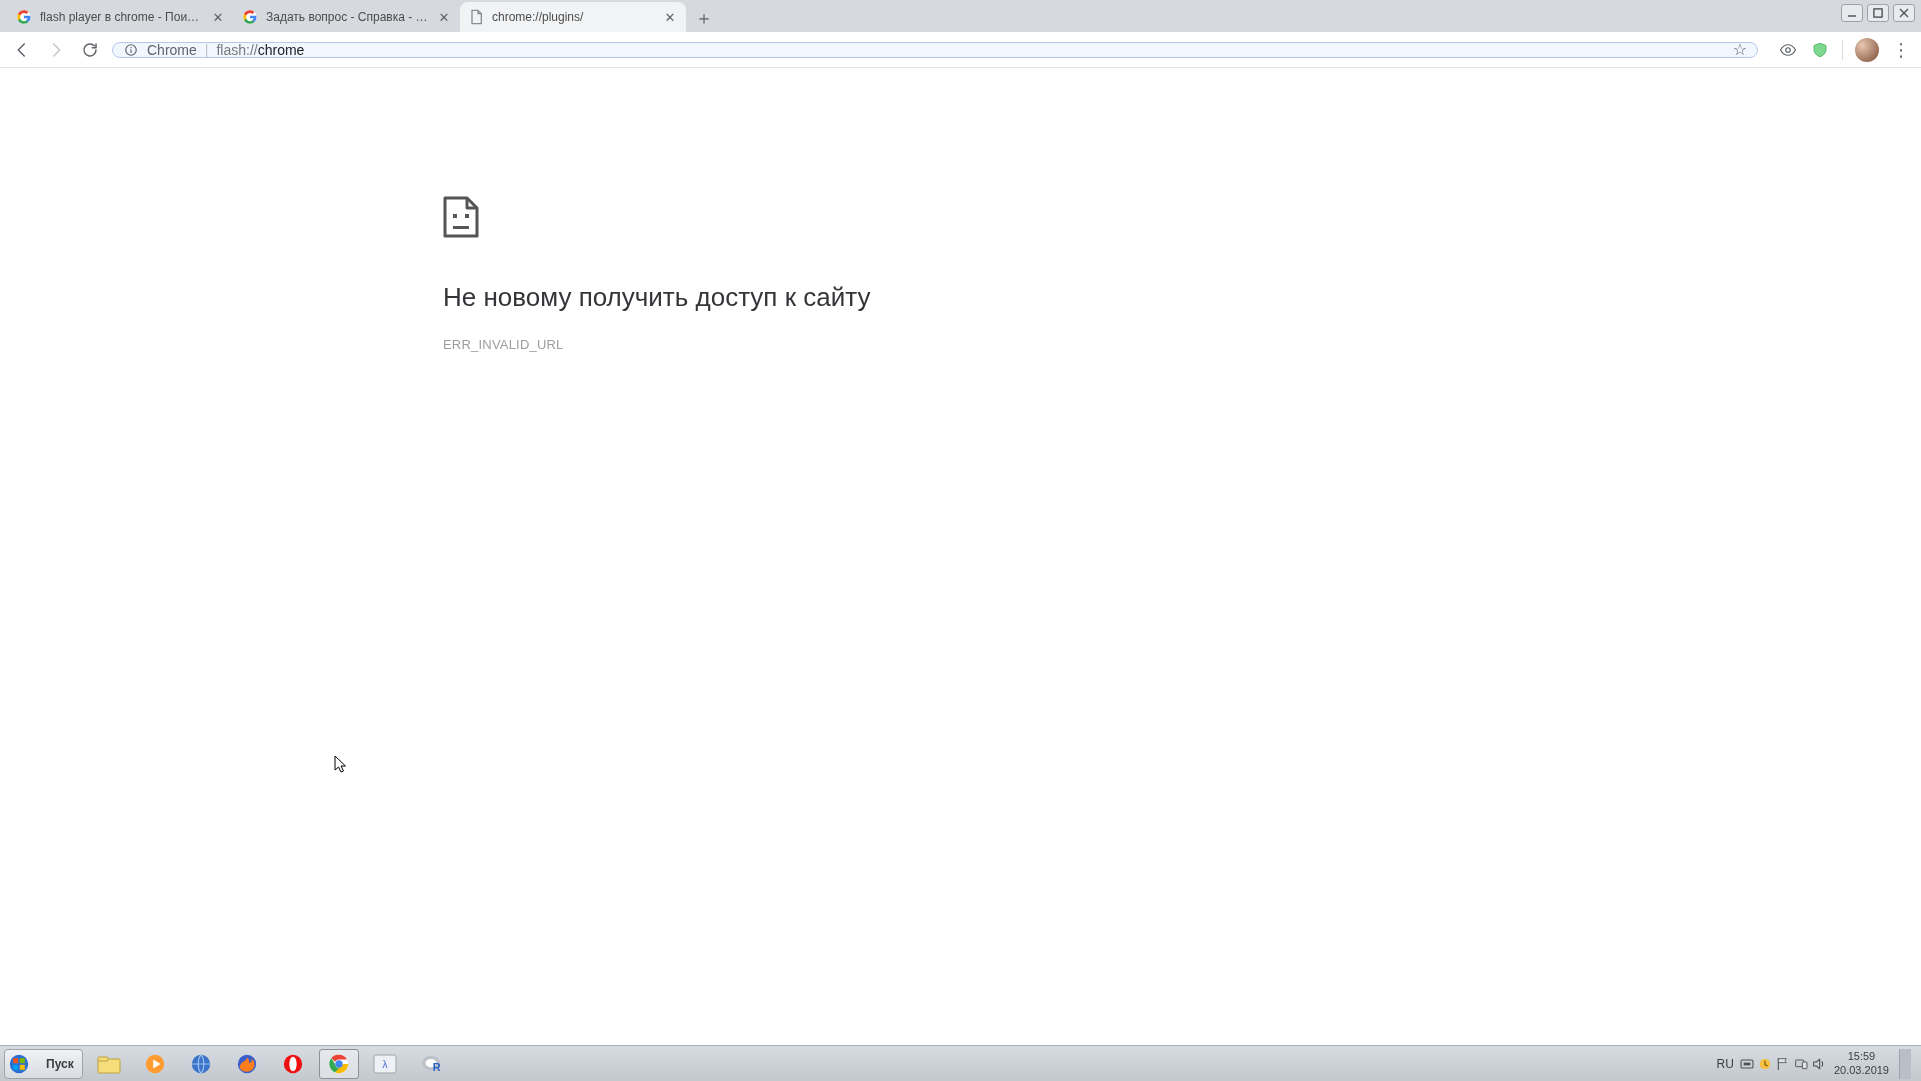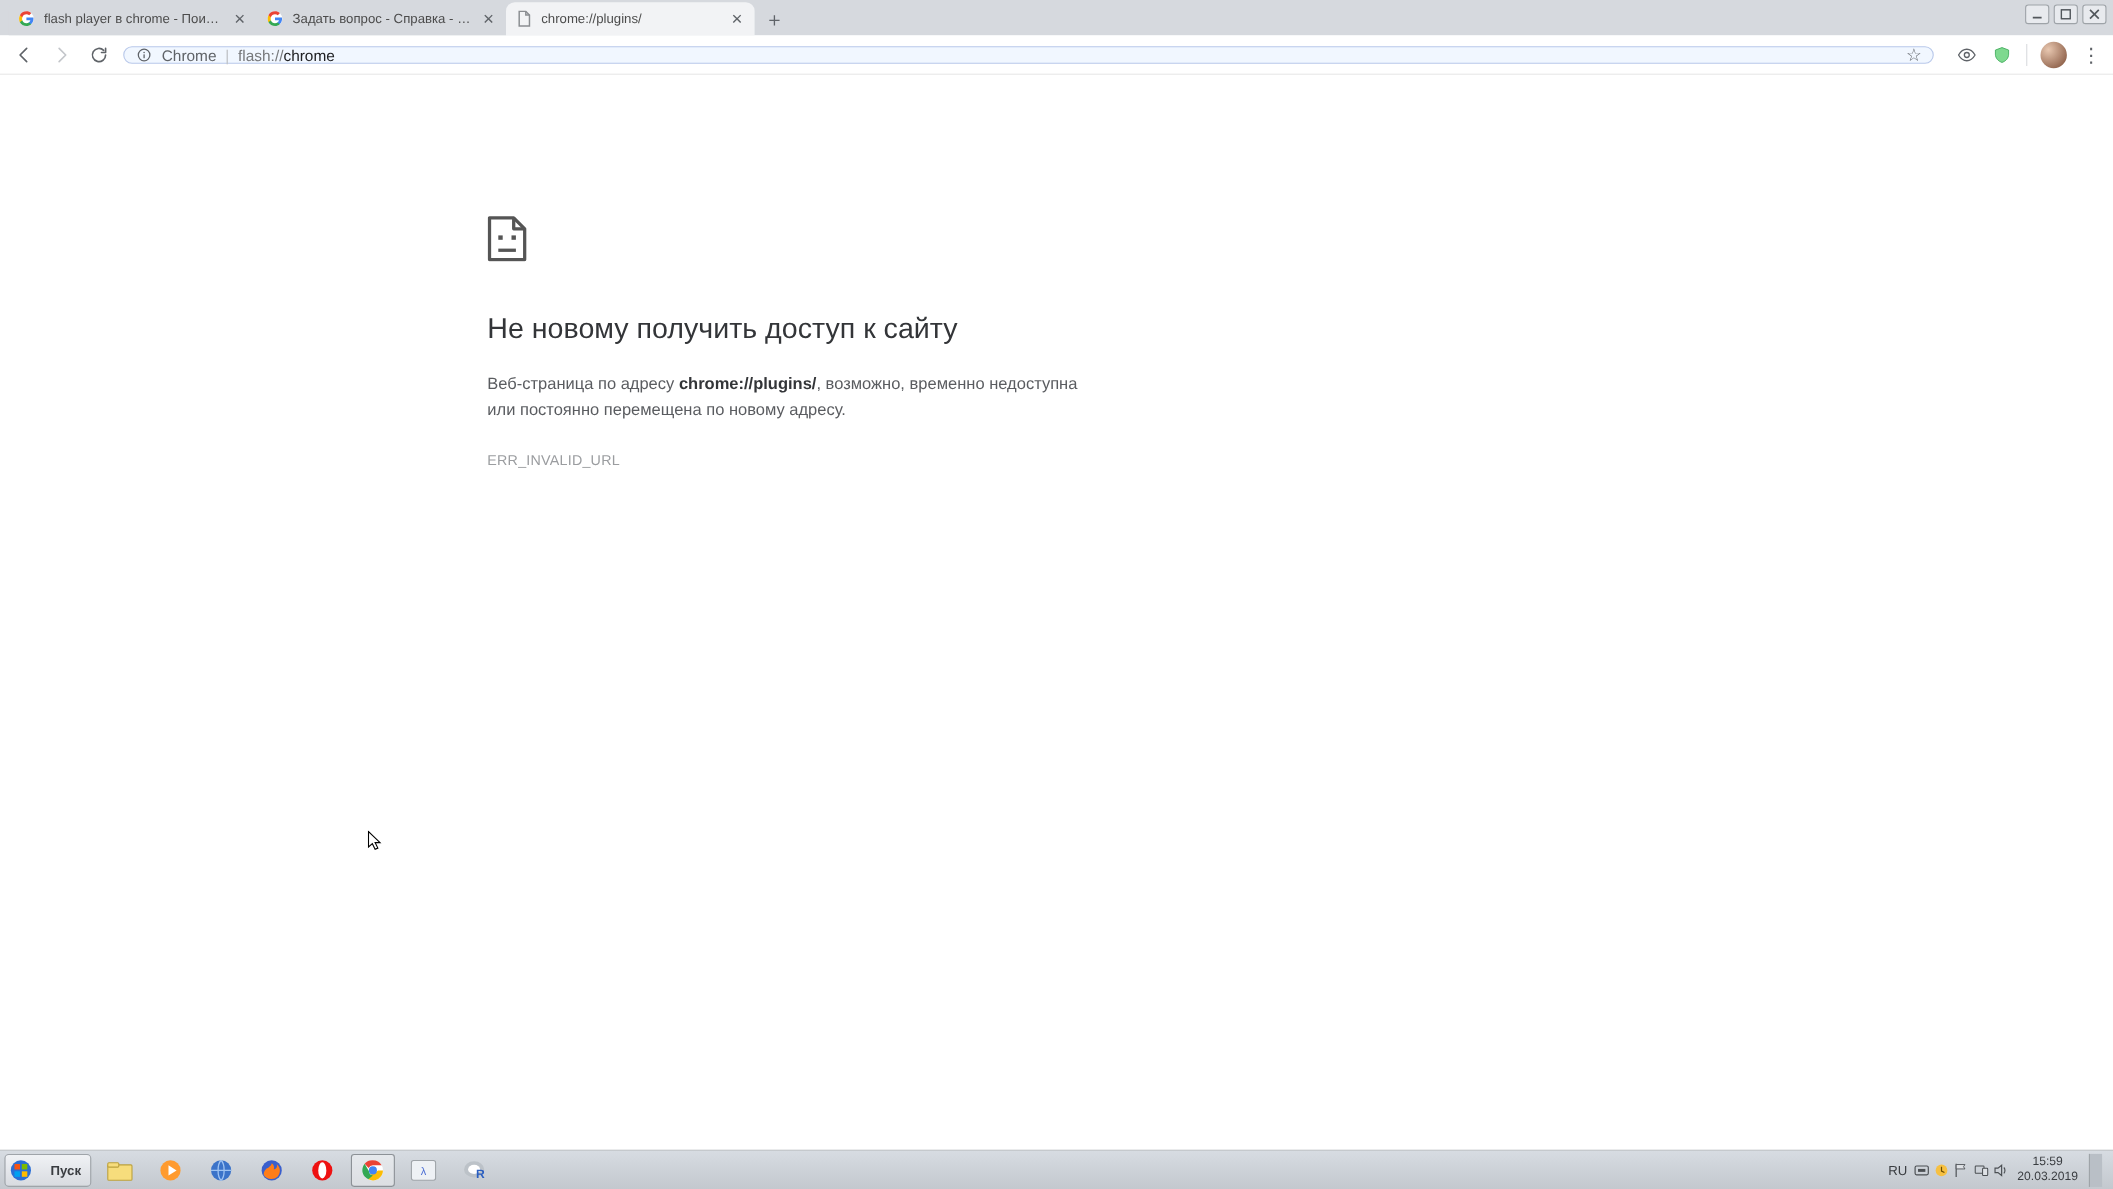--- a/index.html
+++ b/index.html
@@ -183,23 +183,20 @@
 <div class="content">
   <div class="error-box">
     <svg class="sad-doc" viewBox="0 0 36 42">
       <path d="M2 2h22l10 10v28H2z" fill="none" stroke="#555" stroke-width="3" stroke-linejoin="round"></path>
       <path d="M24 2v10h10" fill="none" stroke="#555" stroke-width="3" stroke-linejoin="round"></path>
       <rect x="10" y="18" width="4" height="4" fill="#555"></rect>
       <rect x="22" y="18" width="4" height="4" fill="#555"></rect>
       <rect x="10" y="30" width="16" height="3" fill="#555"></rect>
     </svg>
     <div class="err-title">Не новому получить доступ к сайту</div>
-    <div class="err-desc">
-      <span>Веб-страница по адресу </span><strong>chrome://plugins/</strong><span>, возможно, временно недоступна или постоянно перемещена по новому адресу.</span>
-    </div>
     <div class="err-code">ERR_INVALID_URL</div>
   </div>
 
   <svg class="cursor" viewBox="0 0 14 20">
     <path d="M1 1l0 14 3.5-3 2.5 5 2.5-1-2.5-5 4.5 0z" fill="#fff" stroke="#000" stroke-width="1"></path>
   </svg>
 </div>
 
 <div class="taskbar">
   <div class="start">

